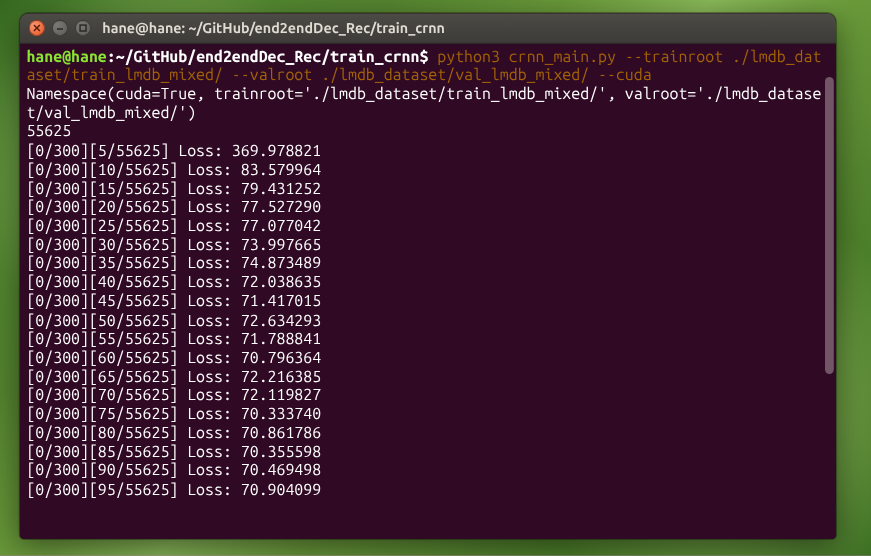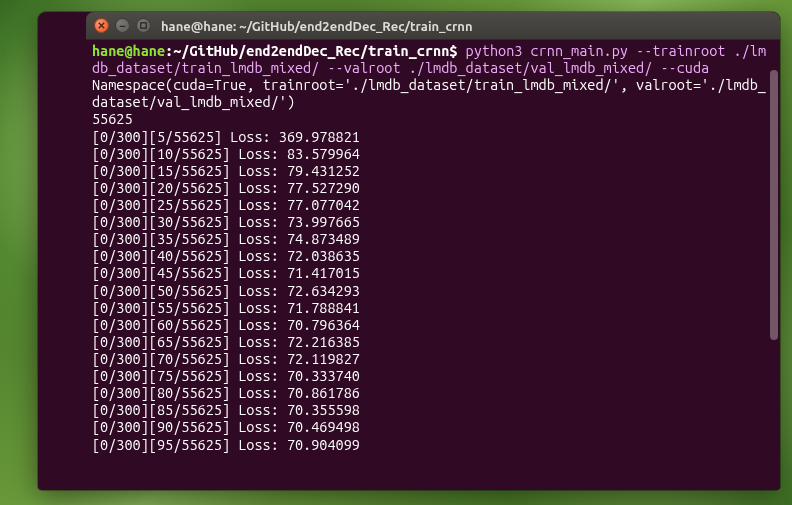--- a/index.html
+++ b/index.html
@@ -23,31 +23,30 @@
     content: "";
     position: absolute;
     bottom: -150px; right: -150px;
     width: 550px; height: 550px;
     background: radial-gradient(circle, rgba(160,200,100,0.6) 15%, rgba(80,140,40,0.3) 50%, transparent 70%);
     border-radius: 50%;
   }
   .window {
     position: absolute;
     top: 12px;
-    left: 38px;
+    left: 18px;
     width: 742px;
     height: 478px;
     background: #300a24;
     border-radius: 8px 8px 4px 4px;
     box-shadow: 0 8px 30px rgba(0,0,0,0.5), 0 0 0 1px rgba(0,0,0,0.3);
     overflow: hidden;
     z-index: 10;
     display: flex;
     flex-direction: column;
-    padding-left: 48px;
   }
   .titlebar {
     height: 28px;
     background: linear-gradient(to bottom, #4c4b46 0%, #3c3b37 100%);
     display: flex;
     align-items: center;
     padding: 0 8px;
     border-radius: 8px 8px 0 0;
     border-bottom: 1px solid #2a2926;
   }
@@ -80,21 +79,21 @@
     line-height: 1.18;
     color: #ffffff;
     overflow: hidden;
     position: relative;
     white-space: pre-wrap;
     word-break: break-all;
   }
   .prompt-user { color: #8ae234; font-weight: bold; }
   .prompt-path { color: #ffffff; font-weight: bold; }
   .prompt-sep { color: #ffffff; font-weight: bold; }
-  .cmd { color: #f0abfc; }
+  .cmd { color: #a16207; }
   .line { display: block; }
   .scrollbar {
     position: absolute;
     right: 2px;
     top: 30px;
     width: 8px;
     height: 270px;
     background: rgba(180,160,170,0.5);
     border-radius: 4px;
   }

